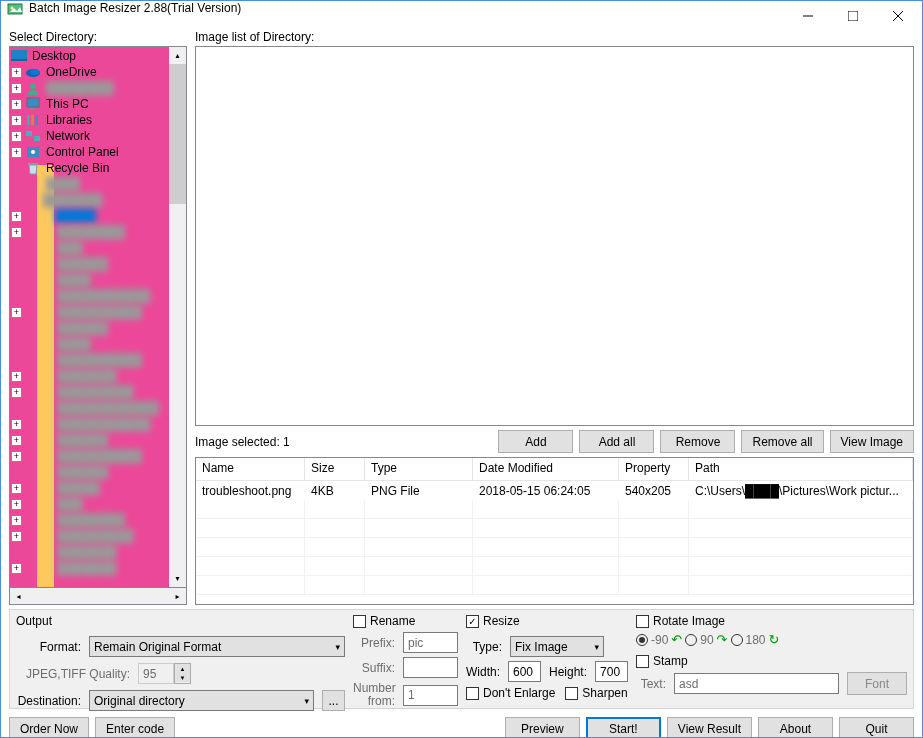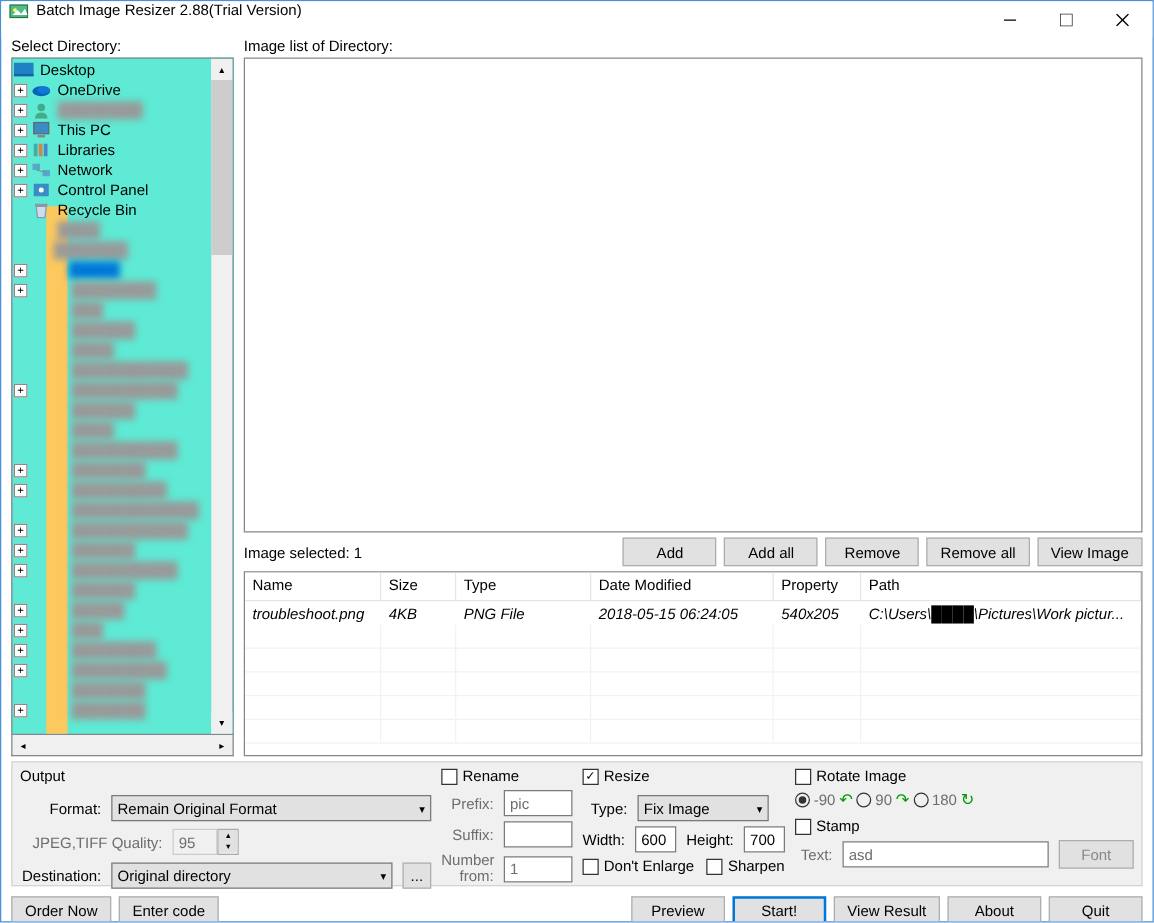--- a/index.html
+++ b/index.html
@@ -11,21 +11,21 @@
 .winbtn { width: 45px; height: 29px; display: flex; align-items: center; justify-content: center; cursor: default; }
 
 .content { flex: 1; display: flex; flex-direction: column; padding: 0 8px 8px 8px; gap: 4px; }
 
 .top-row { display: flex; gap: 8px; height: 575px; }
 .left-pane { width: 178px; display: flex; flex-direction: column; }
 .right-pane { flex: 1; display: flex; flex-direction: column; }
 
 .label { color: #000; margin-bottom: 2px; }
 
-.tree-container { flex: 1; border: 1px solid #828790; background: #5eead4; overflow: hidden; position: relative; display: flex; }
+.tree-container { flex: 1; border: 1px solid #828790; background: #ec4899; overflow: hidden; position: relative; display: flex; }
 .tree { flex: 1; overflow: hidden; padding: 1px; }
 .tree-item { display: flex; align-items: center; height: 16px; white-space: nowrap; cursor: default; }
 .tree-item.selected .node-label { background: #0078d7; color: #fff; }
 .expander { width: 11px; height: 11px; border: 1px solid #888; display: inline-flex; align-items: center; justify-content: center; font-size: 9px; line-height: 1; cursor: pointer; margin-right: 3px; background: #fff; }
 .tree-spacer { display:inline-block; }
 .tree-icon { width: 16px; height: 16px; margin-right: 3px; display: inline-flex; align-items: center; justify-content: center; }
 .node-label { padding: 0 2px; }
 .blur { filter: blur(3px); color: #999; }
 .yellow-bar { position: absolute; left: 27px; top: 118px; width: 17px; height: 440px; background: #fdc95e; z-index: 0; }
 .tree-scrollbar-v { width: 17px; background: #f0f0f0; position: relative; }
@@ -38,21 +38,21 @@
 
 .toolbar-row { display: flex; align-items: center; gap: 6px; margin: 4px 0; }
 .toolbar-row .spacer { flex: 1; }
 .btn { height: 23px; padding: 0 10px; background: #e1e1e1; border: 1px solid #adadad; cursor: pointer; min-width: 75px; }
 .btn.primary { border: 2px solid #0078d7; background: #e1e1e1; }
 
 .table-container { border: 1px solid #828790; background: #fff; height: 148px; overflow: hidden; }
 .table-header { display: flex; background: #fff; border-bottom: 1px solid #e5e5e5; height: 23px; }
 .th { padding: 3px 6px; border-right: 1px solid #e5e5e5; color: #000; font-weight: normal; }
 .table-row { display: flex; height: 19px; align-items: center; }
-.td { padding: 6px 6px; overflow: hidden; text-overflow: ellipsis; white-space: nowrap; font-style: italic; }
+.td { padding: 6px 6px; overflow: hidden; text-overflow: ellipsis; white-space: nowrap; }
 .grid-row { display:flex; border-bottom: 1px solid #f2f2f2; height:19px; }
 .grid-cell { border-right: 1px solid #f2f2f2; }
 
 .bottom-panel { border: 1px solid #d4d4d4; background: #f0f0f0; padding: 4px 6px; display: flex; gap: 8px; height: 100px; }
 .output-group { width: 416px; display: flex; flex-direction: column; gap: 6px; }
 .group-title { color: #000; margin-bottom: 2px; }
 .form-row { display: flex; align-items: center; gap: 8px; }
 .form-label { width: 65px; text-align: right; color: #000; }
 .form-label.disabled { color: #6d6d6d; }
 select, input[type=text] { height: 21px; border: 1px solid #7a7a7a; background: #fff; padding: 0 4px; font-size: 12px; }
@@ -449,21 +449,21 @@
         </div>
     </div>
 
     <div class="options-col" style="width:162px">
       <div class="checkbox-row">
           <span class="checkbox">✓</span>
           <span>Resize</span>
         </div>
       <div class="form-row" style="margin-top:4px">
           <span style="width:36px; text-align:right">Type:</span>
-          <div class="combo" style="width:105px; flex:none">
+          <div class="combo" style="width:94px; flex:none">
             <span>Fix Image</span>
           </div>
         </div>
       <div class="form-row">
           <span style="width:36px; text-align:right">Width:</span>
           <input type="text" style="width: 33px;" value="600">
           <span>Height:</span>
           <input type="text" style="width: 33px;" value="700">
         </div>
       <div class="form-row" style="gap:10px">

